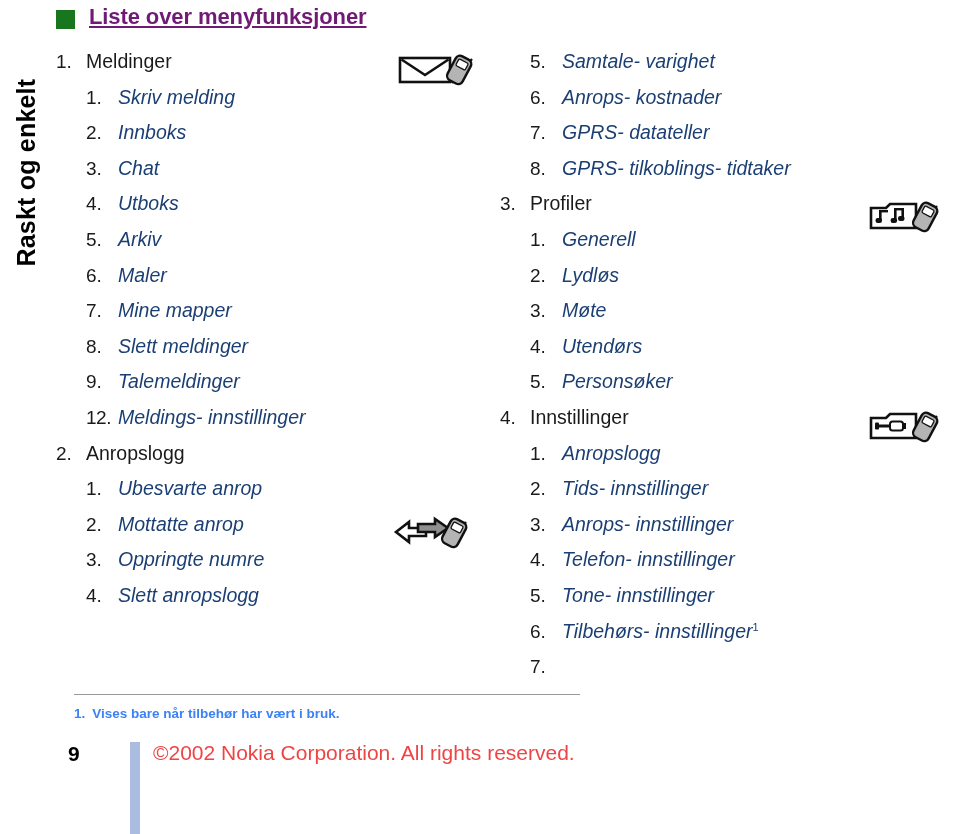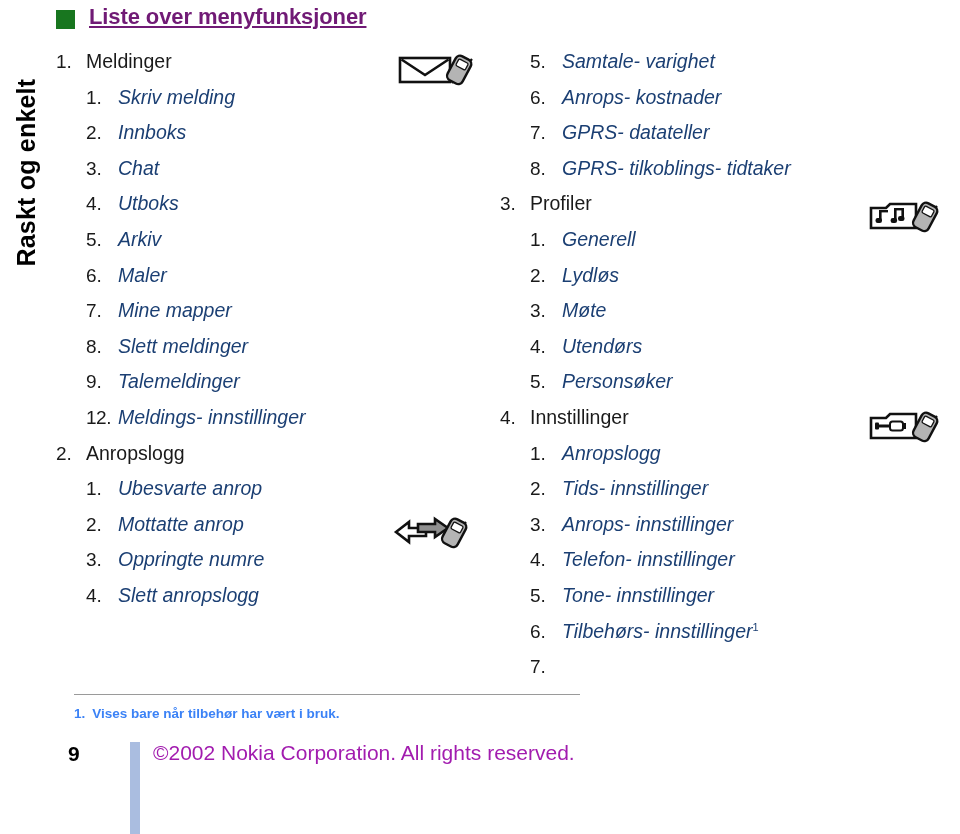--- a/index.html
+++ b/index.html
@@ -172,21 +172,21 @@
     top: 742px;
     width: 10px;
     height: 92px;
     background: #aabde0;
   }
   #copyright {
     position: absolute;
     left: 153px;
     top: 741px;
     font-size: 21px;
-    color: #a21caf;
+    color: #ef4444;
     white-space: nowrap;
     text-align: center;
   }
 </style>
 </head>
 <body>
 
 <div id="page">
 
   <div id="side-tab">

